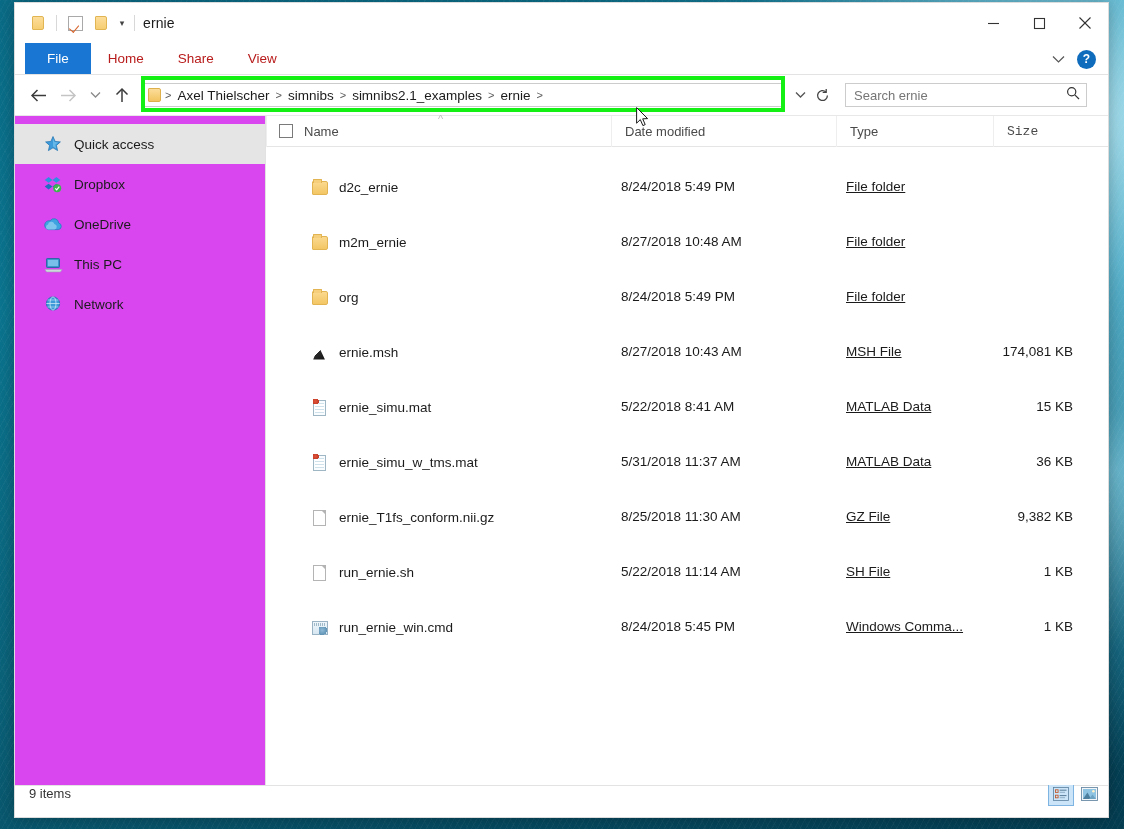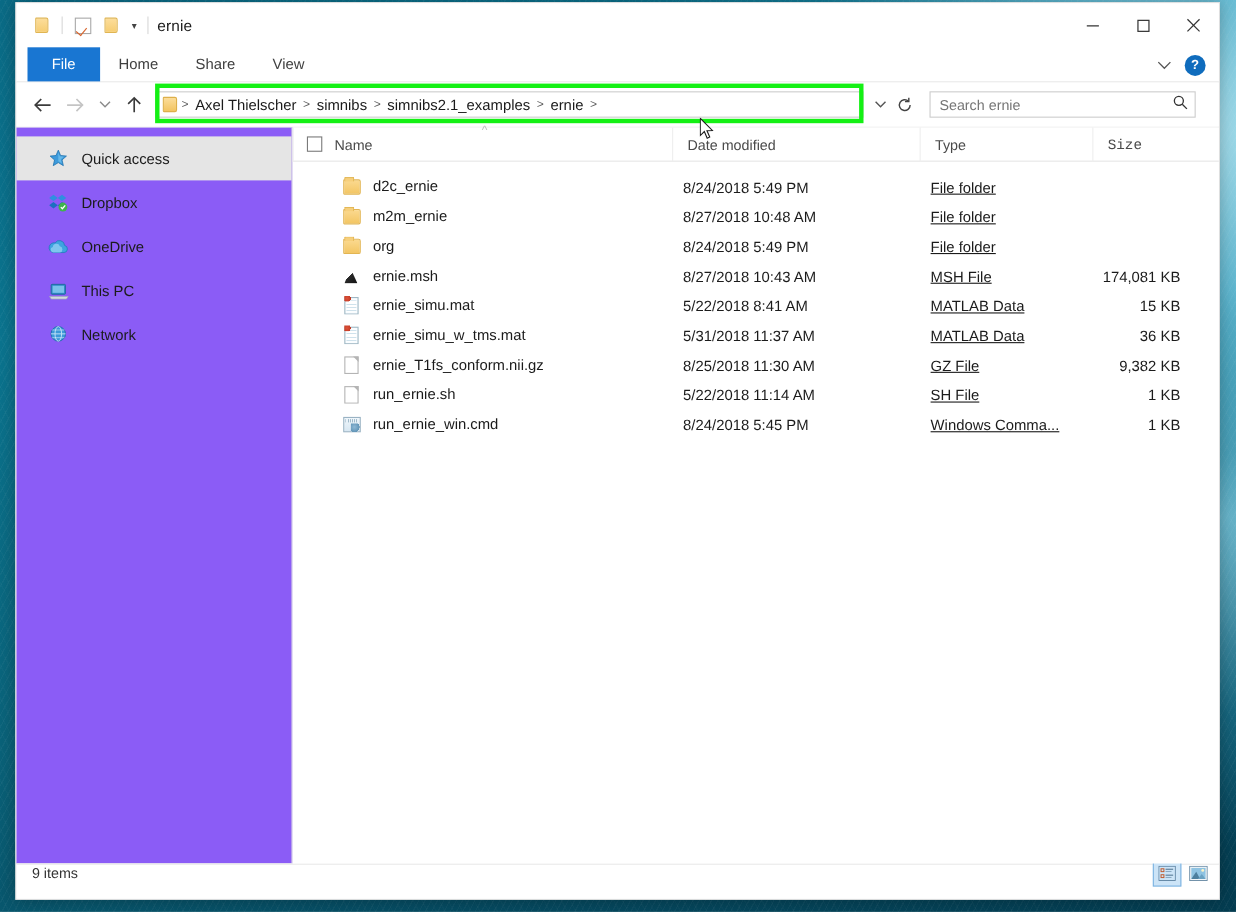--- a/index.html
+++ b/index.html
@@ -127,21 +127,21 @@
     display: flex;
     align-items: stretch;
     border-bottom: 1px solid #e3e3e3;
     position: relative;
   }
   .tab {
     display: flex;
     align-items: center;
     padding: 0 17px;
     font-size: 13.5px;
-    color: #404040;
+    color: #b91c1c;
     cursor: default;
   }
   .tab.file {
     background: #1976d2;
     color: #ffffff;
     padding: 0 22px;
     margin-left: 10px;
   }
   .ribbon-right {
     position: absolute;
@@ -259,21 +259,21 @@
   .body-area {
     flex: 1 1 auto;
     display: flex;
     min-height: 0;
     border-top: 1px solid #e8e8e8;
   }
 
   .sidebar {
     width: 251px;
     flex: 0 0 251px;
-    background: #8b5cf6;
+    background: #d946ef;
     border-right: 1px solid #e2e2e2;
     padding-top: 8px;
   }
   .side-item {
     height: 40px;
     display: flex;
     align-items: center;
     padding-left: 28px;
     font-size: 13.5px;
     color: #1b1b1b;
@@ -331,24 +331,25 @@
     border: 1px solid #7a7a7a;
     background: #fff;
     margin-right: 11px;
     flex: 0 0 14px;
   }
 
   .rows { flex: 1 1 auto; overflow: hidden; padding-top: 4px; }
   .row {
     height: 27px;
     display: flex;
-    align-items: flex-end;
+    align-items: flex-start;
     font-size: 13.5px;
     color: #1b1b1b;
     cursor: default;
+    margin-top: 28px;
   }
   .cell { display: flex; align-items: center; overflow: hidden; white-space: nowrap; }
   .cell.name { width: 345px; flex: 0 0 345px; padding-left: 45px; }
   .cell.date { width: 225px; flex: 0 0 225px; padding-left: 10px; }
   .cell.type { width: 157px; flex: 0 0 157px; padding-left: 10px; text-decoration: underline; }
   .cell.size { width: 103px; flex: 0 0 103px; justify-content: flex-end; padding-right: 23px; }
 
   .ficon {
     width: 17px; height: 17px;
     margin-right: 11px;

